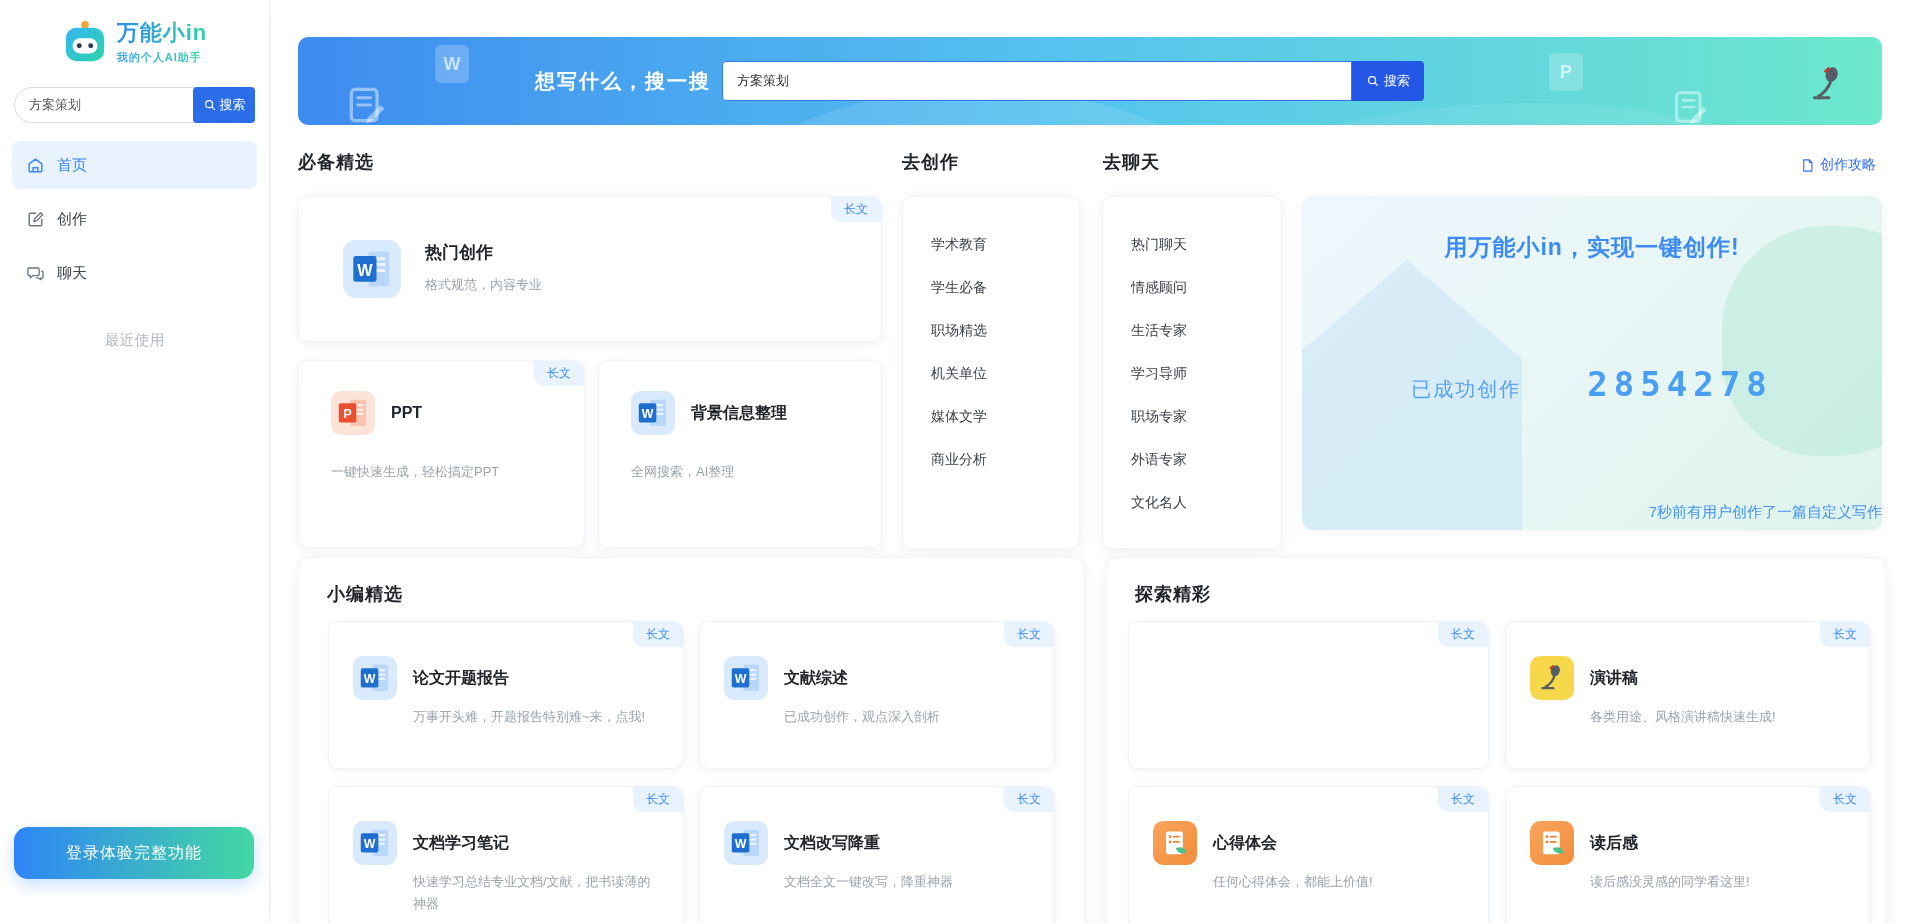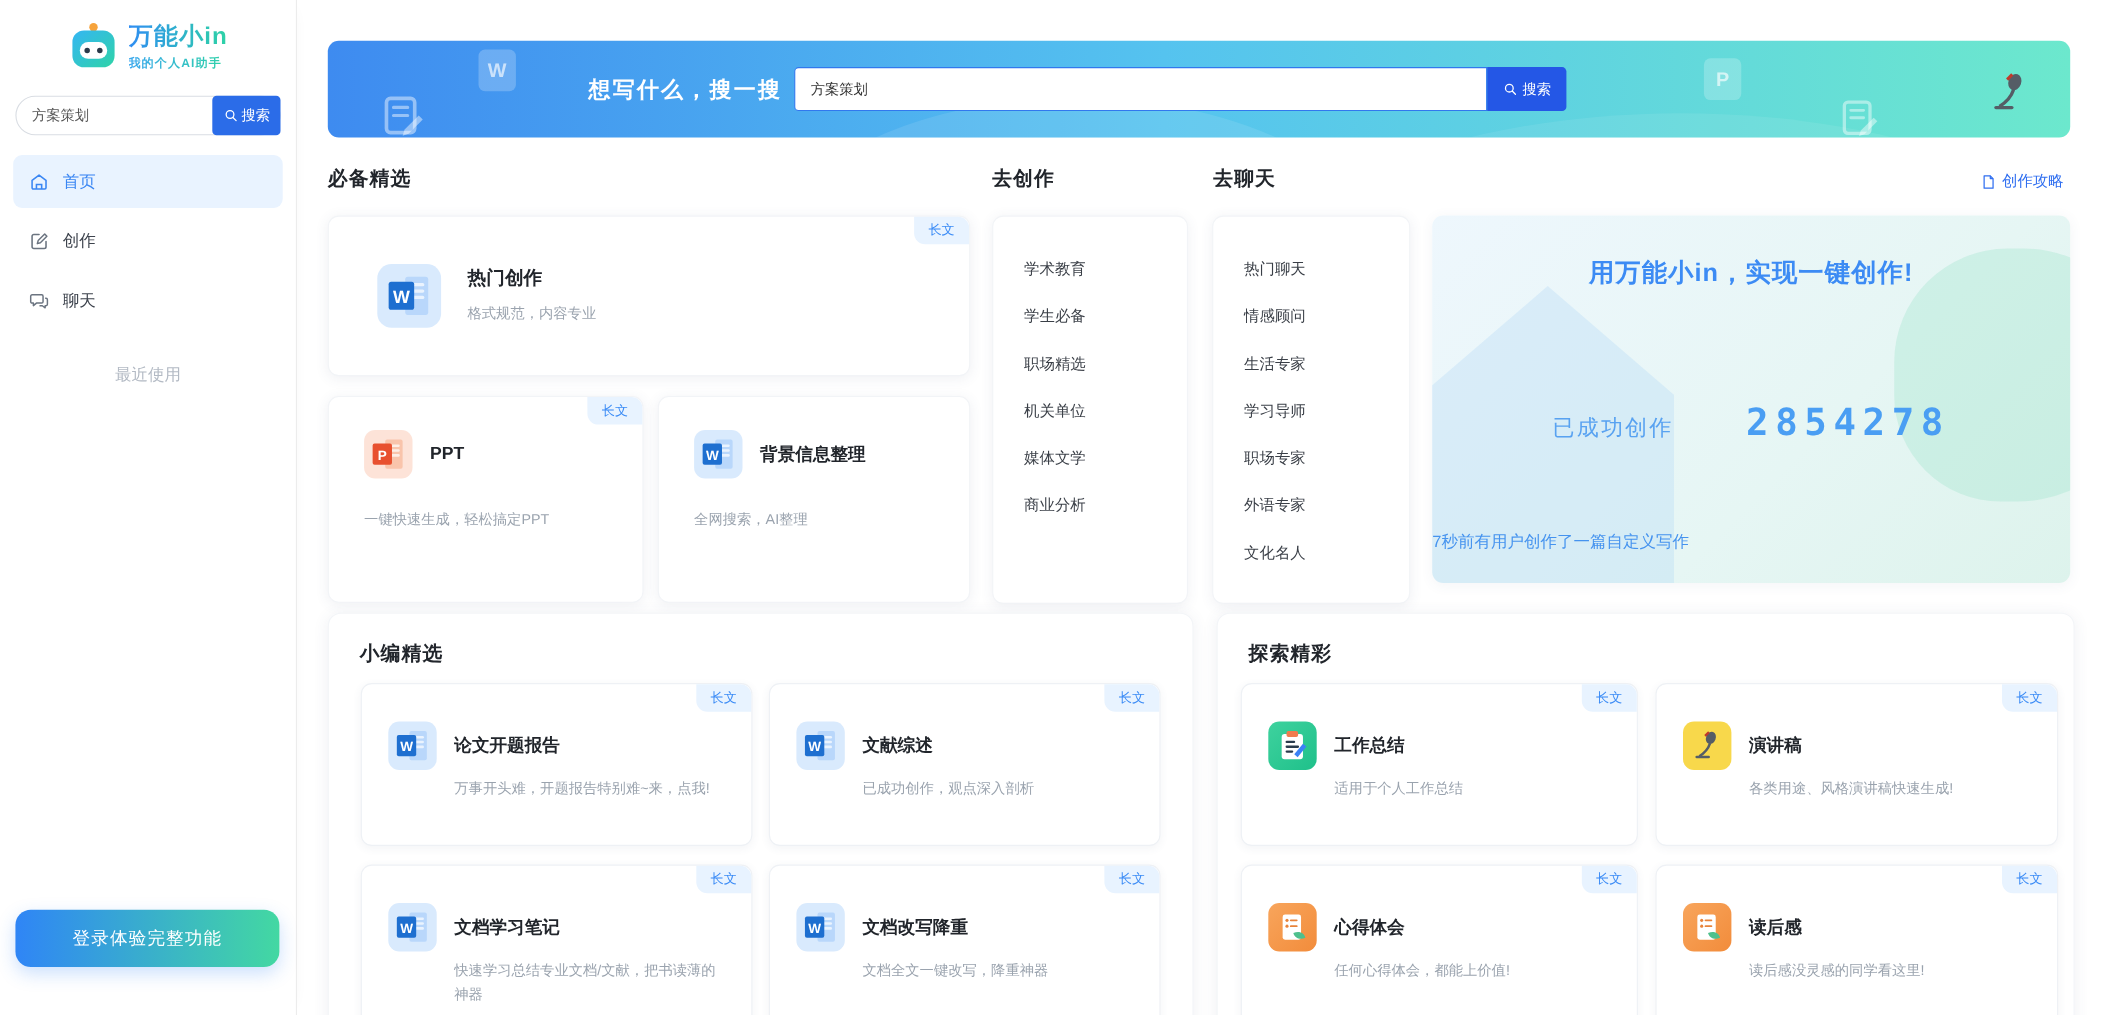--- a/index.html
+++ b/index.html
@@ -103,21 +103,21 @@
     background:rgba(173,211,245,.30); clip-path:polygon(50% 0,100% 30%,100% 100%,0 100%,0 30%); }
   .promo .blob { position:absolute; right:-70px; top:30px; width:230px; height:230px; border-radius:48% 52% 55% 45%;
     background:rgba(150,225,200,.30); }
   .promo-title { position:absolute; top:36px; width:100%; text-align:center; font-size:23px;
     font-weight:bold; color:#3c8bf4; letter-spacing:1px; }
   .promo-counter { position:absolute; top:168px; width:100%; display:flex; align-items:baseline;
     justify-content:center; gap:66px; }
   .promo-counter .lab { font-size:20px; color:#58a2f1; letter-spacing:2px; }
   .promo-counter .num { font-family:"DejaVu Sans Mono", monospace; font-size:34px; font-weight:bold;
     color:#4a9ef3; letter-spacing:6px; }
-  .promo-ticker { position:absolute; bottom:28px; width:100%; text-align:left; font-size:15px; color:#4593ef; }
+  .promo-ticker { position:absolute; bottom:8px; width:100%; text-align:right; font-size:15px; color:#4593ef; }
 
   
   .panel { position:absolute; background:#fff; border:1px solid #f3f5f8; border-radius:12px;
     box-shadow:0 2px 14px rgba(60,80,120,.08); }
   .panel .p-title { position:absolute; left:28px; top:24px; font-size:18px; font-weight:bold; letter-spacing:1px;text-align:right; }
   .panel1 { left:298px; top:557px; width:787px; height:420px; }
   .panel2 { left:1106px; top:557px; width:780px; height:420px; }
   .inner { position:absolute; background:#fff; border:1px solid #eef1f5; border-radius:10px;
     box-shadow:0 2px 8px rgba(60,80,120,.06); cursor:pointer; padding:34px 24px 0 24px; }
   .inner .grid { display:grid; grid-template-columns:44px 1fr; column-gap:16px; row-gap:10px; align-items:center; }
@@ -432,29 +432,20 @@
         <div class="c-sub">文档全文一键改写，降重神器</div>
       </div>
     </div>
   </div>
 
   <div class="panel panel2">
     <div class="p-title">探索精彩</div>
 
     <div class="inner p2c1">
       <span class="badge">长文</span>
-      <div class="grid">
-        <div class="ic-tile tile-green">
-            <svg>
-              <use href="#sym-clip"></use>
-            </svg>
-          </div>
-        <div class="c-title">工作总结</div>
-        <div class="c-sub">适用于个人工作总结</div>
-      </div>
     </div>
 
     <div class="inner p2c2">
       <span class="badge">长文</span>
       <div class="grid">
         <div class="ic-tile tile-yellow">
             <svg>
               <use href="#sym-mic"></use>
             </svg>
           </div>

